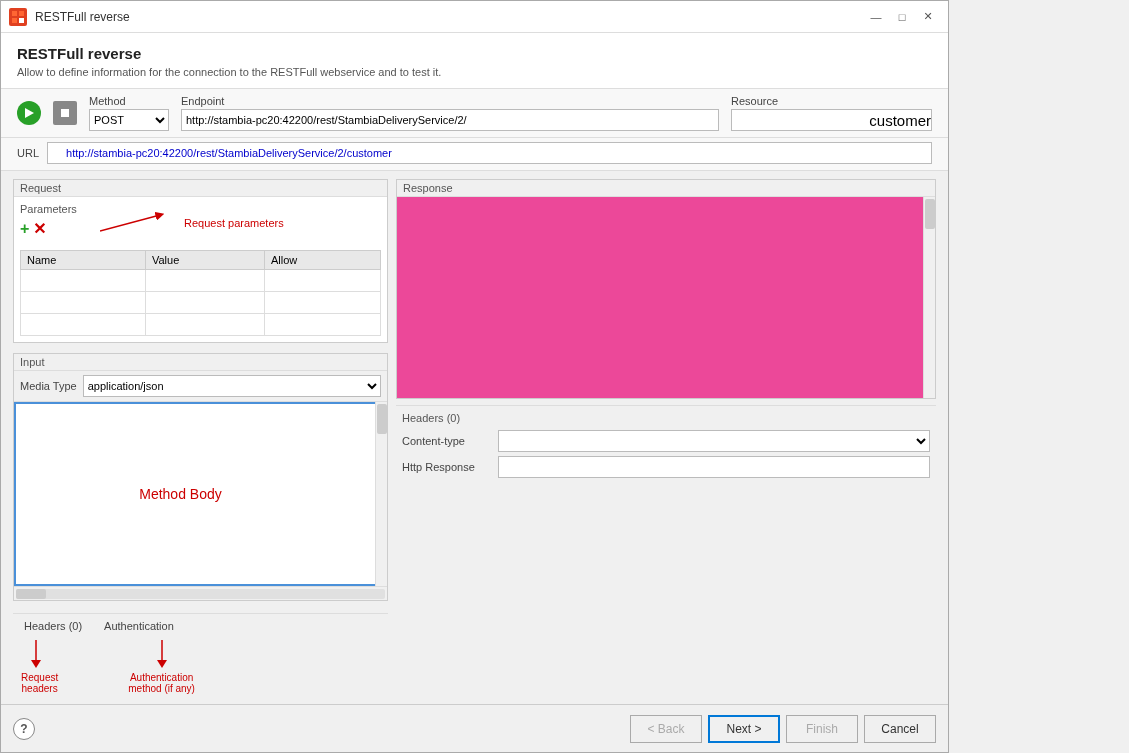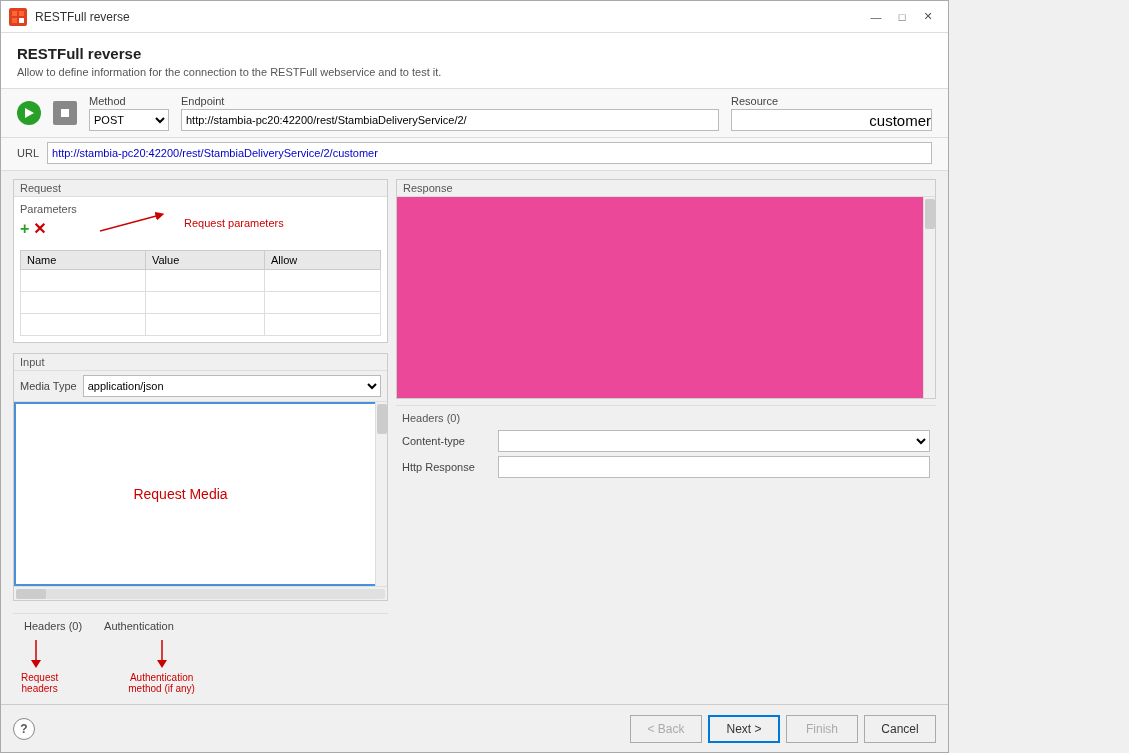--- a/index.html
+++ b/index.html
@@ -25,21 +25,21 @@
     .method-group { display: flex; flex-direction: column; gap: 2px; }
     .field-label { font-size: 11px; color: #444; }
     .method-select { height: 22px; width: 80px; border: 1px solid #bbb; background: #fff; font-size: 11px; }
     .endpoint-group { display: flex; flex-direction: column; gap: 2px; flex: 1; }
     .endpoint-input { height: 22px; width: 100%; border: 1px solid #bbb; background: #fff; padding: 0 4px; font-size: 11px; }
     .resource-group { display: flex; flex-direction: column; gap: 2px; min-width: 200px; }
     .resource-input { height: 22px; width: 100%; border: 1px solid #bbb; background: #fff; padding: 0 0; font-size: 15px; text-align: right; }
 
     .url-bar { background: #f8f8f8; padding: 4px 16px 6px; border-bottom: 1px solid #ddd; display: flex; align-items: center; gap: 8px; }
     .url-label { font-size: 11px; color: #444; white-space: nowrap; }
-    .url-value { flex: 1; height: 22px; border: 1px solid #bbb; background: #fff; padding: 0 4px; font-size: 11px; color: #0000cc; }
+    .url-value { flex: 1; height: 22px; border: 1px solid #bbb; background: #fff; padding: 0 18px; font-size: 11px; color: #0000cc; }
 
     .main-content { flex: 1; display: flex; gap: 0; padding: 8px 12px; overflow: hidden; }
 
     .left-panel { flex: 1; display: flex; flex-direction: column; gap: 6px; margin-right: 8px; overflow: hidden; }
     .right-panel { width: 540px; display: flex; flex-direction: column; overflow: hidden; }
 
     .section-box { border: 1px solid #ccc; background: #fff; }
     .section-title { font-size: 11px; color: #555; padding: 2px 6px; background: #f0f0f0; border-bottom: 1px solid #ddd; }
 
     .request-box { flex: 0 0 auto; }
@@ -218,21 +218,21 @@
           <span class="media-type-label">Media Type</span>
           <select class="media-type-select">
             <option>application/json</option>
             <option>application/xml</option>
             <option>text/plain</option>
           </select>
         </div>
         <div class="request-body-area" style="position: relative; flex: 1; display: flex;">
           <textarea class="request-body-textarea" style="flex: 1 1 0%; border: 2px solid rgb(74, 144, 217); resize: none; padding: 4px; font-size: 11px; font-family: monospace; outline: none;"></textarea>
           <div style="position: absolute; top: 50%; left: calc(50% - 20px); transform: translate(-50%, -50%); pointer-events: none;">
-            <span style="color: #cc0000; font-size: 14px;">Request Media</span>
+            <span style="color: #cc0000; font-size: 14px;">Method Body</span>
           </div>
           <div class="textarea-scrollbar">
             <div class="scroll-thumb"></div>
           </div>
         </div>
 
         <div class="bottom-horizontal-scroll">
           <div class="h-scroll-track">
             <div class="h-scroll-thumb"></div>
           </div>

